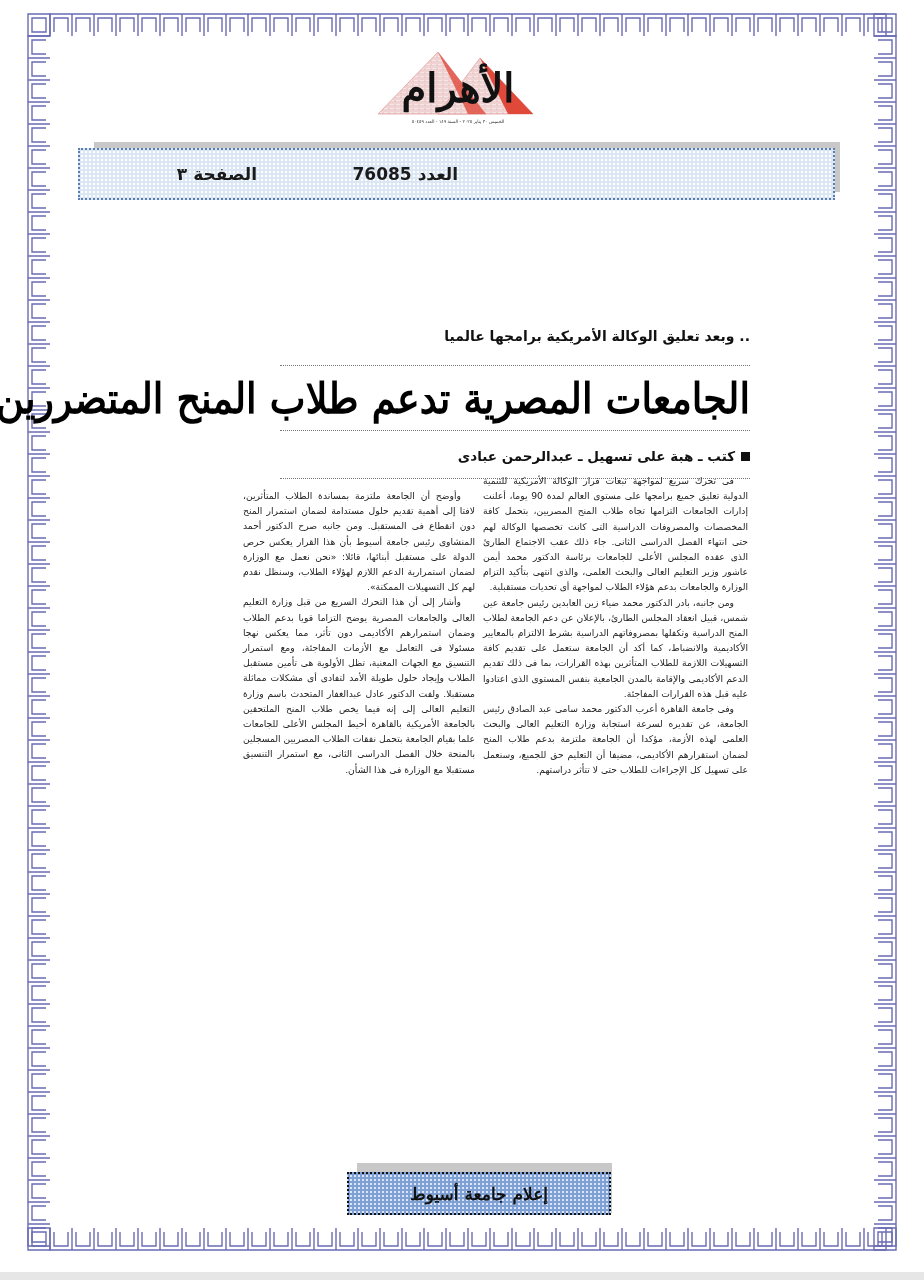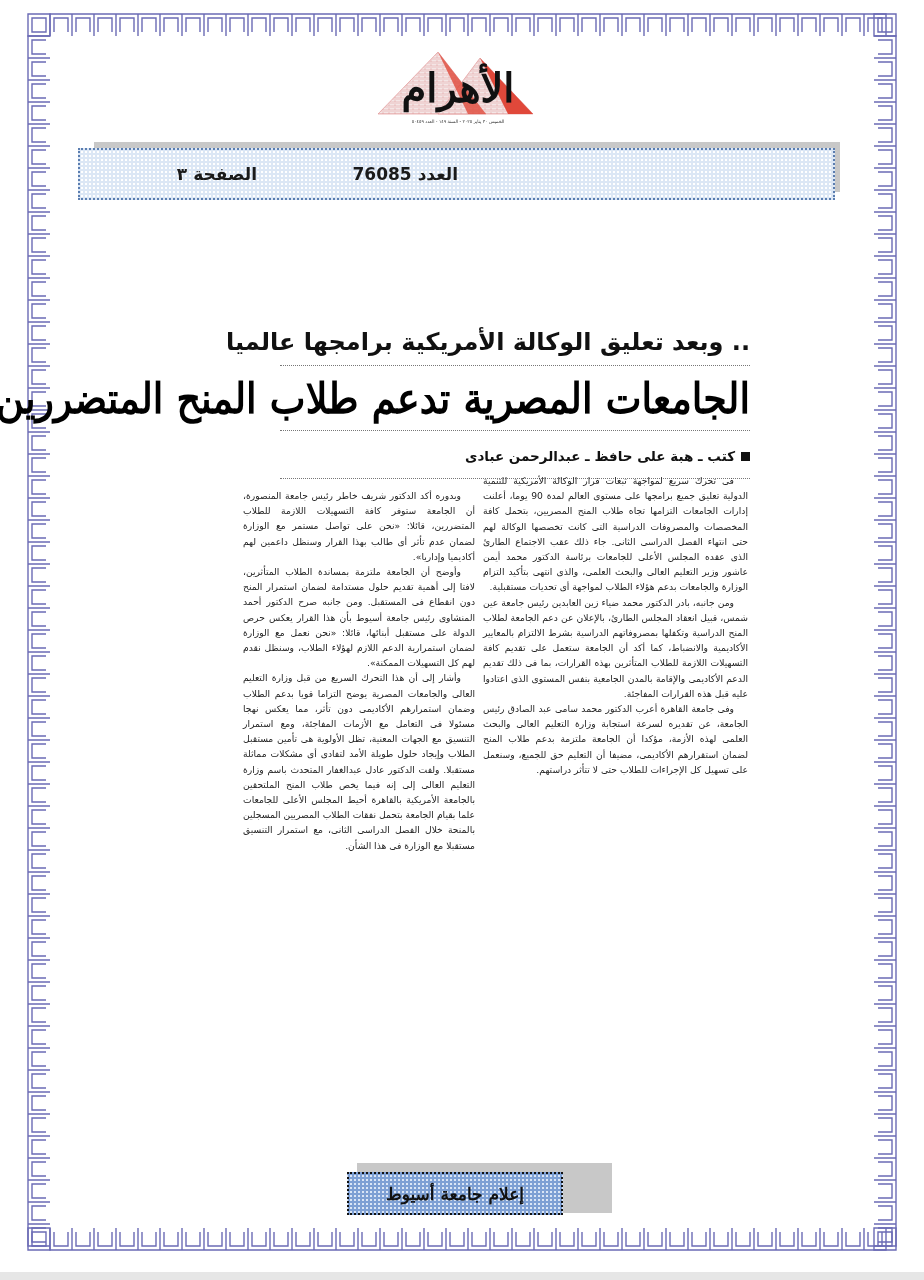--- a/index.html
+++ b/index.html
@@ -35,21 +35,21 @@
     font-family: "DejaVu Sans", sans-serif; font-weight: bold; font-size: 17px; color: #1a1a1a;
   }
   .info-bar .source { position: absolute; right: 36px; }
   .info-bar .issue { position: absolute; right: 375px; }
   .info-bar .page { position: absolute; right: 576px; }
   .info-bar .page span, .info-bar .issue span { margin-left: 6px; }
 
   .article { position: absolute; left: 240px; top: 320px; width: 510px; direction: rtl; }
   .kicker {
     position: absolute; right: 0; top: 8px; font-family: "DejaVu Sans", sans-serif; font-weight: bold;
-    font-size: 24px; color: #111; white-space: nowrap;
+    font-size: 14px; color: #111; white-space: nowrap;
   }
   .rule { position: absolute; left: 40px; right: 0; border-top: 1px dotted #777; height: 0; }
   .headline {
     position: absolute; right: 0; top: 53px; font-family: "DejaVu Serif", serif; font-weight: bold;
     font-size: 38px; color: #000; white-space: nowrap; letter-spacing: -1px; transform: scaleY(1.1); transform-origin: right top;
   }
   .byline {
     position: absolute; right: 0; top: 128px; font-size: 13.5px; font-weight: bold; color: #111; white-space: nowrap;
     display: flex; align-items: center; gap: 6px;
   }
@@ -60,21 +60,21 @@
     font-family: "DejaVu Sans", sans-serif; font-size: 9.2px; line-height: 15.2px; color: #222;
   }
   .col p { margin: 0; text-indent: 14px; }
   .col-right { left: 483px; top: 473px; width: 265px; }
   .col-left { left: 243px; top: 488px; width: 232px; }
 
   .footer-shadow {
     position: absolute; left: 357px; top: 1163px; width: 255px; height: 50px; background: #c8c8c8;
   }
   .footer-badge {
-    position: absolute; left: 347px; top: 1172px; width: 216px; height: 43px;
+    position: absolute; left: 347px; top: 1172px; width: 264px; height: 43px;
     background-color: #7ea0d4;
     background-image: radial-gradient(circle, #dbe6f6 1.1px, transparent 1.3px);
     background-size: 4px 4px;
     border: 2px dotted #111; box-sizing: border-box;
     display: flex; align-items: center; justify-content: center; direction: rtl;
     font-family: "DejaVu Serif", serif; font-weight: bold; font-size: 17px; color: #111;
   }
 </style>
 </head>
 <body>
@@ -121,33 +121,32 @@
   </div>
 </div>
 
 <div class="article">
   <div class="kicker">.. وبعد تعليق الوكالة الأمريكية برامجها عالميا</div>
   <div class="rule" style="top:45px"></div>
   <div class="headline">الجامعات المصرية تدعم طلاب المنح المتضررين</div>
   <div class="rule" style="top:110px"></div>
   <div class="byline">
     <span class="sq"></span>
-    <span>كتب ـ هبة على حافظ ـ عبدالرحمن عبادى</span>
+    <span>كتب ـ هبة على تسهيل ـ عبدالرحمن عبادى</span>
   </div>
   <div class="rule" style="top:158px"></div>
 </div>
 
 <div class="col col-right">
   <p>فى تحرك سريع لمواجهة تبعات قرار الوكالة الأمريكية للتنمية الدولية تعليق جميع برامجها على مستوى العالم لمدة 90 يوما، أعلنت إدارات الجامعات التزامها تجاه طلاب المنح المصريين، بتحمل كافة المخصصات والمصروفات الدراسية التى كانت تخصصها الوكالة لهم حتى انتهاء الفصل الدراسى الثانى. جاء ذلك عقب الاجتماع الطارئ الذى عقده المجلس الأعلى للجامعات برئاسة الدكتور محمد أيمن عاشور وزير التعليم العالى والبحث العلمى، والذى انتهى بتأكيد التزام الوزارة والجامعات بدعم هؤلاء الطلاب لمواجهة أى تحديات مستقبلية.</p>
   <p>ومن جانبه، بادر الدكتور محمد ضياء زين العابدين رئيس جامعة عين شمس، قبيل انعقاد المجلس الطارئ، بالإعلان عن دعم الجامعة لطلاب المنح الدراسية وتكفلها بمصروفاتهم الدراسية بشرط الالتزام بالمعايير الأكاديمية والانضباط، كما أكد أن الجامعة ستعمل على تقديم كافة التسهيلات اللازمة للطلاب المتأثرين بهذه القرارات، بما فى ذلك تقديم الدعم الأكاديمى والإقامة بالمدن الجامعية بنفس المستوى الذى اعتادوا عليه قبل هذه القرارات المفاجئة.</p>
   <p>وفى جامعة القاهرة أعرب الدكتور محمد سامى عبد الصادق رئيس الجامعة، عن تقديره لسرعة استجابة وزارة التعليم العالى والبحث العلمى لهذه الأزمة، مؤكدا أن الجامعة ملتزمة بدعم طلاب المنح لضمان استقرارهم الأكاديمى، مضيفا أن التعليم حق للجميع، وسنعمل على تسهيل كل الإجراءات للطلاب حتى لا تتأثر دراستهم.</p>
 </div>
 
 <div class="col col-left">
-  <p>وبدوره أكد الدكتور شريف خاطر رئيس جامعة المنصورة، أن الجامعة ستوفر كافة التسهيلات اللازمة للطلاب المتضررين، قائلا: «نحن على تواصل مستمر مع الوزارة لضمان عدم تأثر أى طالب بهذا القرار وسنظل داعمين لهم أكاديميا وإداريا».</p>
   <p>وأوضح أن الجامعة ملتزمة بمساندة الطلاب المتأثرين، لافتا إلى أهمية تقديم حلول مستدامة لضمان استمرار المنح دون انقطاع فى المستقبل. ومن جانبه صرح الدكتور أحمد المنشاوى رئيس جامعة أسيوط بأن هذا القرار يعكس حرص الدولة على مستقبل أبنائها، قائلا: «نحن نعمل مع الوزارة لضمان استمرارية الدعم اللازم لهؤلاء الطلاب، وسنظل نقدم لهم كل التسهيلات الممكنة».</p>
   <p>وأشار إلى أن هذا التحرك السريع من قبل وزارة التعليم العالى والجامعات المصرية يوضح التزاما قويا بدعم الطلاب وضمان استمرارهم الأكاديمى دون تأثر، مما يعكس نهجا مسئولا فى التعامل مع الأزمات المفاجئة، ومع استمرار التنسيق مع الجهات المعنية، تظل الأولوية هى تأمين مستقبل الطلاب وإيجاد حلول طويلة الأمد لتفادى أى مشكلات مماثلة مستقبلا. ولفت الدكتور عادل عبدالغفار المتحدث باسم وزارة التعليم العالى إلى إنه فيما يخص طلاب المنح الملتحقين بالجامعة الأمريكية بالقاهرة أحيط المجلس الأعلى للجامعات علما بقيام الجامعة بتحمل نفقات الطلاب المصريين المسجلين بالمنحة خلال الفصل الدراسى الثانى، مع استمرار التنسيق مستقبلا مع الوزارة فى هذا الشأن.</p>
 </div>
 
 <div class="footer-shadow"></div>
 <div class="footer-badge">
   <span>إعلام جامعة أسيوط</span>
 </div>
 
 <div class="page-shadow"></div>

